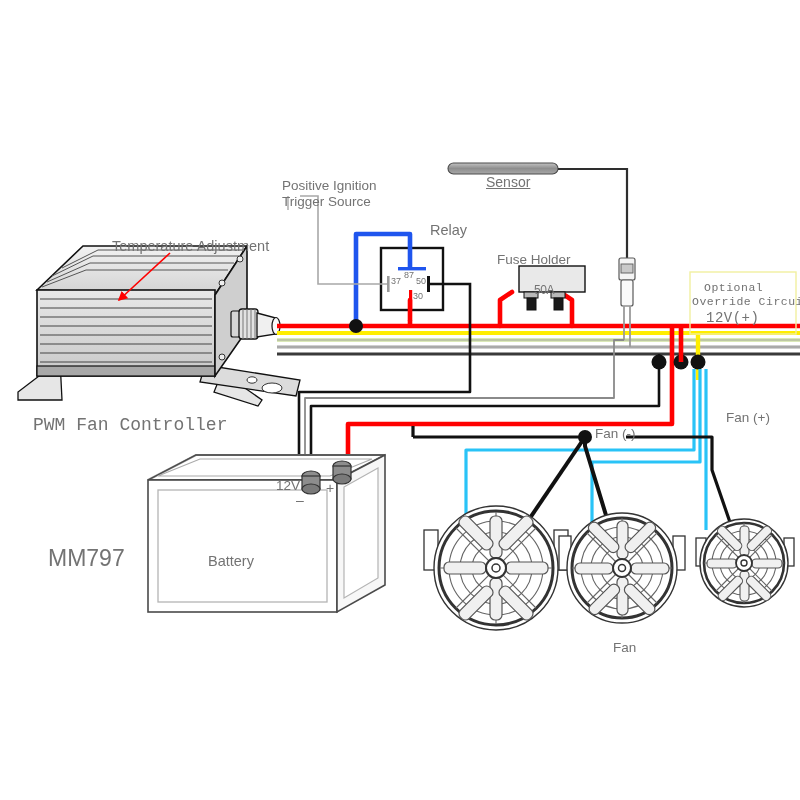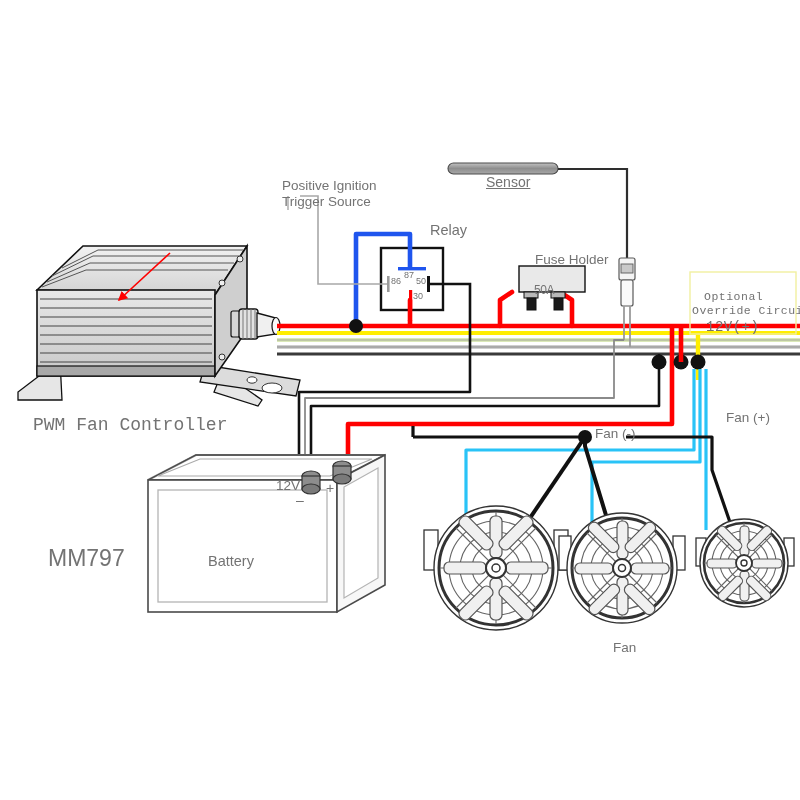--- a/index.html
+++ b/index.html
@@ -26,21 +26,20 @@
   .lbl {
     position: absolute;
     font-family: "Liberation Sans", sans-serif;
     color: #737373;
     white-space: pre;
     line-height: 1.18;
   }
   .lbl-mono {
     font-family: "Liberation Mono", monospace;
     letter-spacing: 0.5px;
-    margin-top: 9px;
   }
 </style>
 </head>
 <body>
 
 <div id="diagram-root">
 
   <svg id="wiring-svg" viewBox="0 0 800 800">
     <defs>
       <marker id="arrowRed" markerWidth="7" markerHeight="7" refX="5" refY="3" orient="auto">
@@ -291,33 +290,34 @@
         <rect x="715" y="584" width="30" height="9" rx="4" transform="rotate(-45 730 588)"></rect>
         <rect x="744" y="534" width="30" height="9" rx="4" transform="rotate(-45 759 538)"></rect>
       </g>
       <circle cx="744" cy="563" r="8" fill="#fff" stroke="#333" stroke-width="1.8"></circle>
       <circle cx="744" cy="563" r="3" fill="#fff" stroke="#333" stroke-width="1.4"></circle>
     </g>
 
     <path d="M288,196 L288,210" fill="none" stroke="#a8a8a8" stroke-width="1.4"></path>
   </svg>
 
+  <div class="lbl" style="left:112px; top:238px; font-size:14.5px;">Temperature Adjustment</div>
 
   <div class="lbl" style="left:33px; top:415px; font-size:18px;font-family:Liberation Mono, monospace;">PWM Fan Controller</div>
 
   <div class="lbl" style="left:48px; top:545px; font-size:23px;">MM797</div>
 
   <div class="lbl" style="left:282px; top:178px; font-size:13.5px;">Positive Ignition</div>
   <div class="lbl" style="left:282px; top:194px; font-size:13.5px;">Trigger Source</div>
 
   <div class="lbl" style="left:430px; top:222px; font-size:14.5px;">Relay</div>
 
   <div class="lbl" style="left:486px; top:174px; font-size:14px;text-decoration:underline;">Sensor</div>
 
-  <div class="lbl" style="left:497px; top:252px; font-size:13.5px;margin-left:38px;">Fuse Holder</div>
+  <div class="lbl" style="left:497px; top:252px; font-size:13.5px;">Fuse Holder</div>
 
   <div class="lbl" style="left:534px; top:283px; font-size:12px; letter-spacing:-0.4px;text-align:center;">50A</div>
 
   <div class="lbl lbl-mono" style="left:704px; top:281px; font-size:11.5px;">Optional</div>
   <div class="lbl lbl-mono" style="left:692px; top:295px; font-size:11.5px;">Override Circuit</div>
   <div class="lbl lbl-mono" style="left:706px; top:310px; font-size:14px;">12V(+)</div>
 
   <div class="lbl" style="left:208px; top:553px; font-size:14.5px;">Battery</div>
 
   <div class="lbl" style="left:276px; top:478px; font-size:13.5px;">12V</div>
@@ -325,17 +325,17 @@
   <div class="lbl" style="left:326px; top:480px; font-size:14px;">+</div>
   <div class="lbl" style="left:296px; top:492px; font-size:14px;">–</div>
 
   <div class="lbl" style="left:726px; top:410px; font-size:13.5px;">Fan (+)</div>
 
   <div class="lbl" style="left:595px; top:426px; font-size:13.5px;">Fan (-)</div>
 
   <div class="lbl" style="left:613px; top:640px; font-size:13.5px;">Fan</div>
 
   <div class="lbl" style="left:404px; top:270px; font-size:9px;">87</div>
-  <div class="lbl" style="left:391px; top:276px; font-size:9px;">86</div>
+  <div class="lbl" style="left:391px; top:276px; font-size:9px;">37</div>
   <div class="lbl" style="left:416px; top:276px; font-size:9px;">50</div>
   <div class="lbl" style="left:413px; top:291px; font-size:9px;">30</div>
 
 </div>
 
 </body></html>

